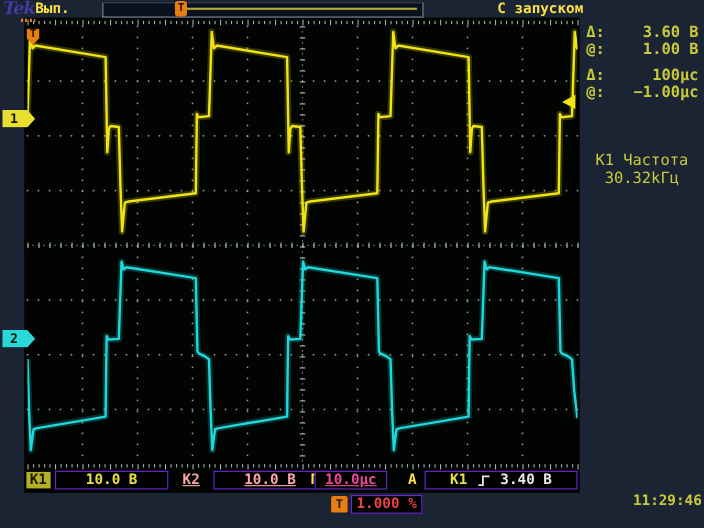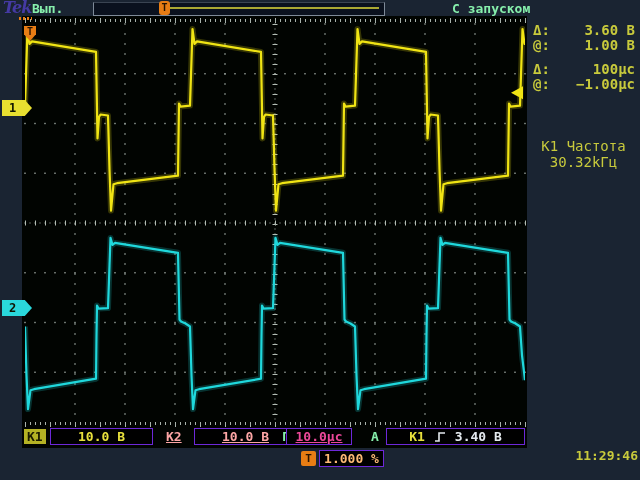--- a/index.html
+++ b/index.html
@@ -1,19 +1,19 @@
 <!DOCTYPE html>
 <html><head>
 <meta charset="utf-8">
 <style>
   html,body{margin:0;padding:0;background:#0d1420;}
   #scope{position:relative;width:640px;height:480px;background:#1a2432;overflow:hidden;
          font-family:"DejaVu Sans Mono",monospace;-webkit-font-smoothing:none;}
   .abs{position:absolute;}
-  .txt{font-weight:bold;font-size:13px;color:#86efac;white-space:pre;}
+  .txt{font-weight:bold;font-size:13px;color:#fde047;white-space:pre;}
   .olive{color:#c8ca3c;}
   .yellow{color:#e8e03c;}
   .cyan{color:#fca5a5;text-decoration:underline;}
   .screen{left:22px;top:16px;width:505px;height:432px;background:#010401;}
   .box{background:#000;border:1px solid #6d28d9;display:flex;align-items:center;
        justify-content:center;font-weight:bold;font-size:13px;}
   .logo{font-family:"DejaVu Serif",serif;font-style:italic;font-weight:bold;
         font-size:16px;color:#453aa4;letter-spacing:-1px;}
   .recbar{left:93px;top:2px;width:290px;height:12px;background:#0a111e;
           border:1px solid #7e8a98;border-top-color:#3a4452;}
@@ -1212,21 +1212,21 @@
       <span class="yellow">К1</span>
       <svg width="12" height="12" viewBox="0 0 12 12">
         <path d="M1 10 H5 V2 H11" fill="none" stroke="#e4e9ee" stroke-width="1.6"></path>
       </svg>
       <span>3.40 В</span>
     </div>
   </div>
 
   <div class="abs" style="left:0;top:448px;width:640px;height:32px;">
     <div class="abs" style="left:301px;top:3px;width:15px;height:15px;background:#e87d14;border-radius:2px;color:#2a1400;font-weight:bold;font-size:11px;text-align:center;line-height:15px;">T</div>
-    <div class="abs box" style="left:319px;top:2px;width:63px;height:15px;color:#fdba74;">
+    <div class="abs box" style="left:319px;top:2px;width:63px;height:15px;color:#ef4444;">
       <span>1.000 %</span>
     </div>
     <div class="abs olive" style="left:528px;top:1px;width:110px;text-align:right;font-weight:bold;font-size:13px;line-height:14px;">
       <div>11:29:46</div>
     </div>
   </div>
 
 </div>
 
 </body></html>

